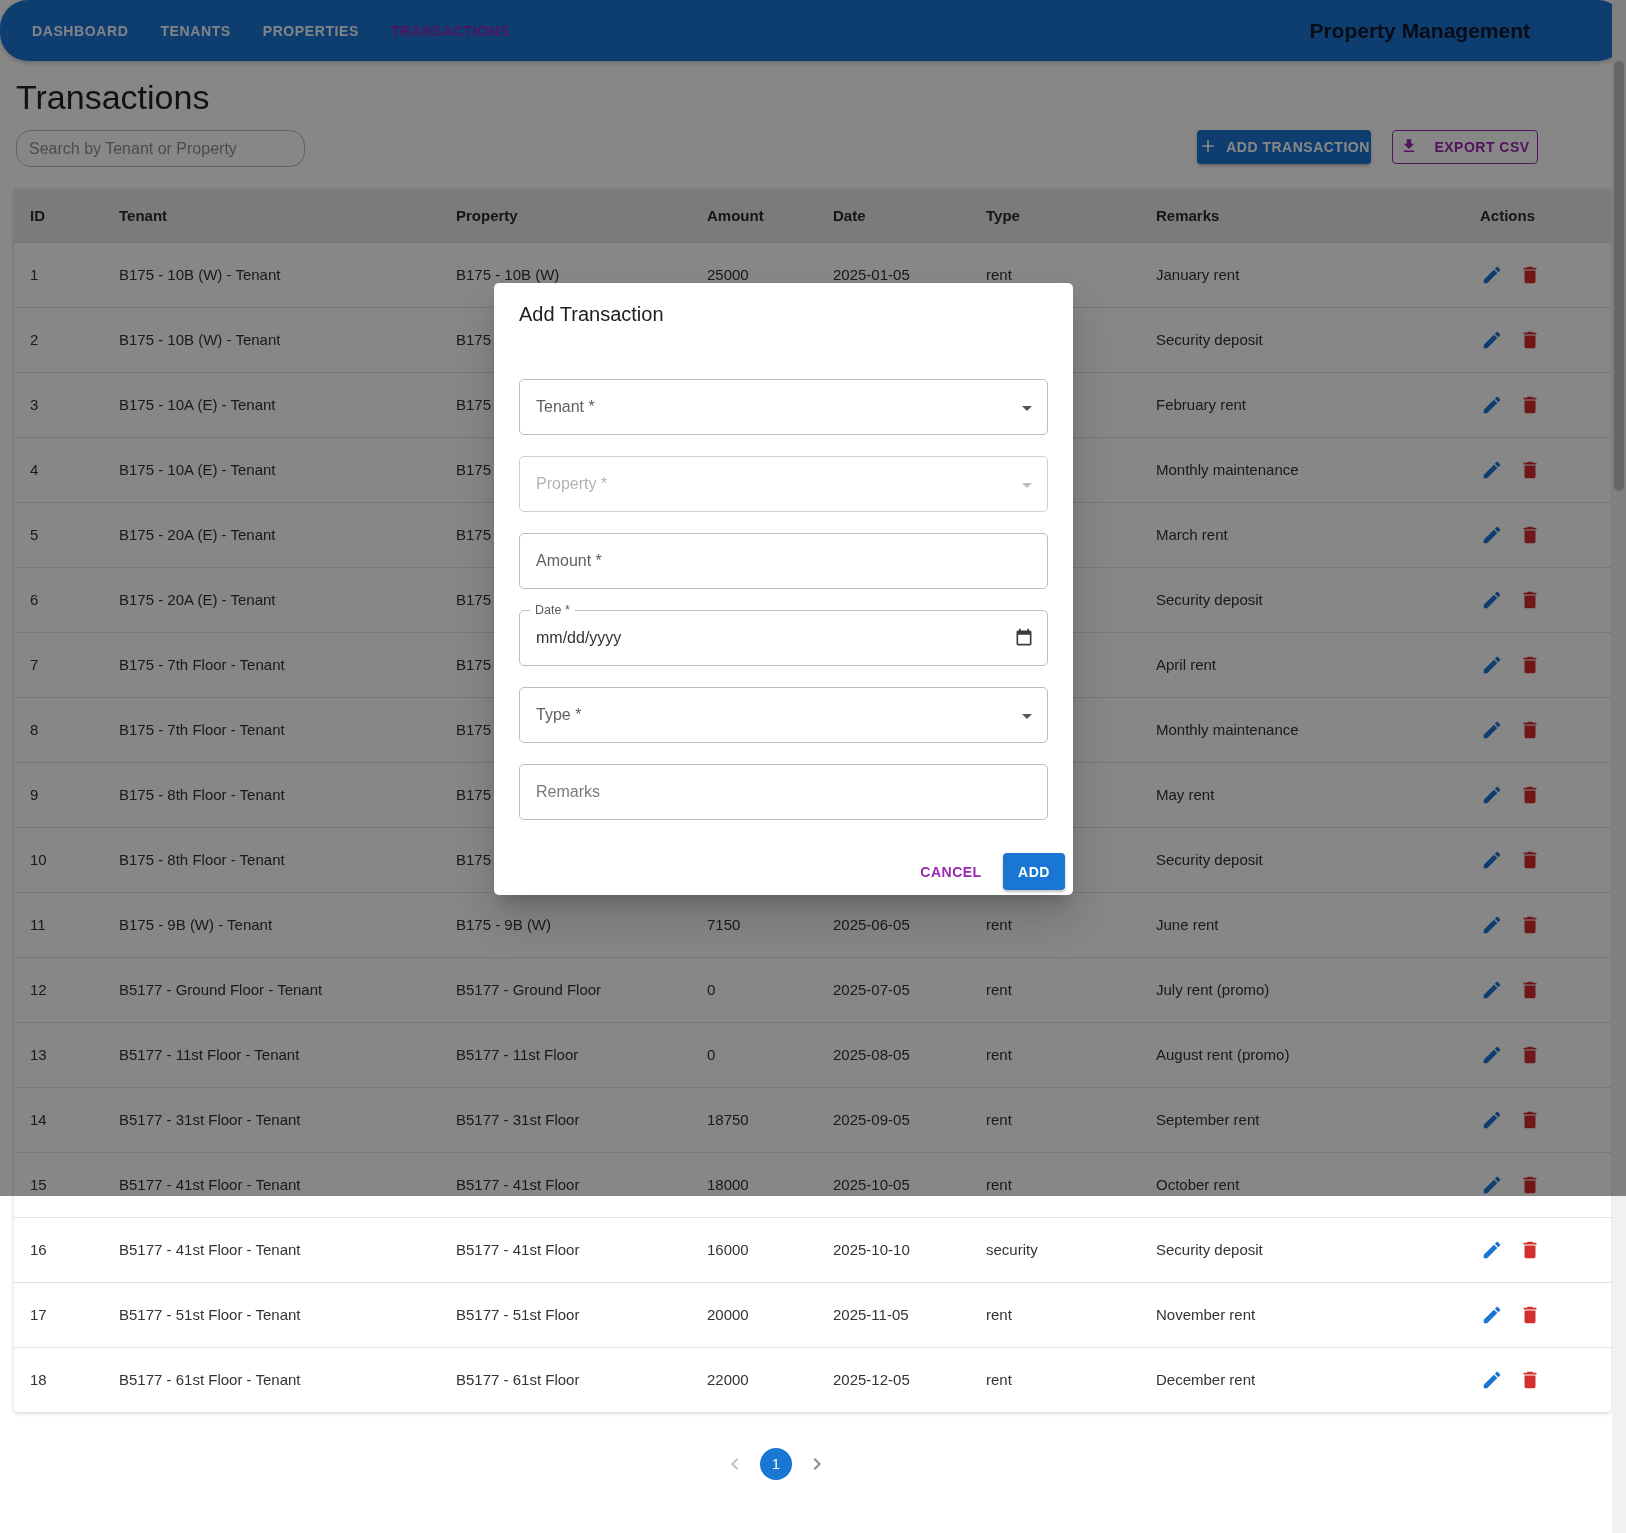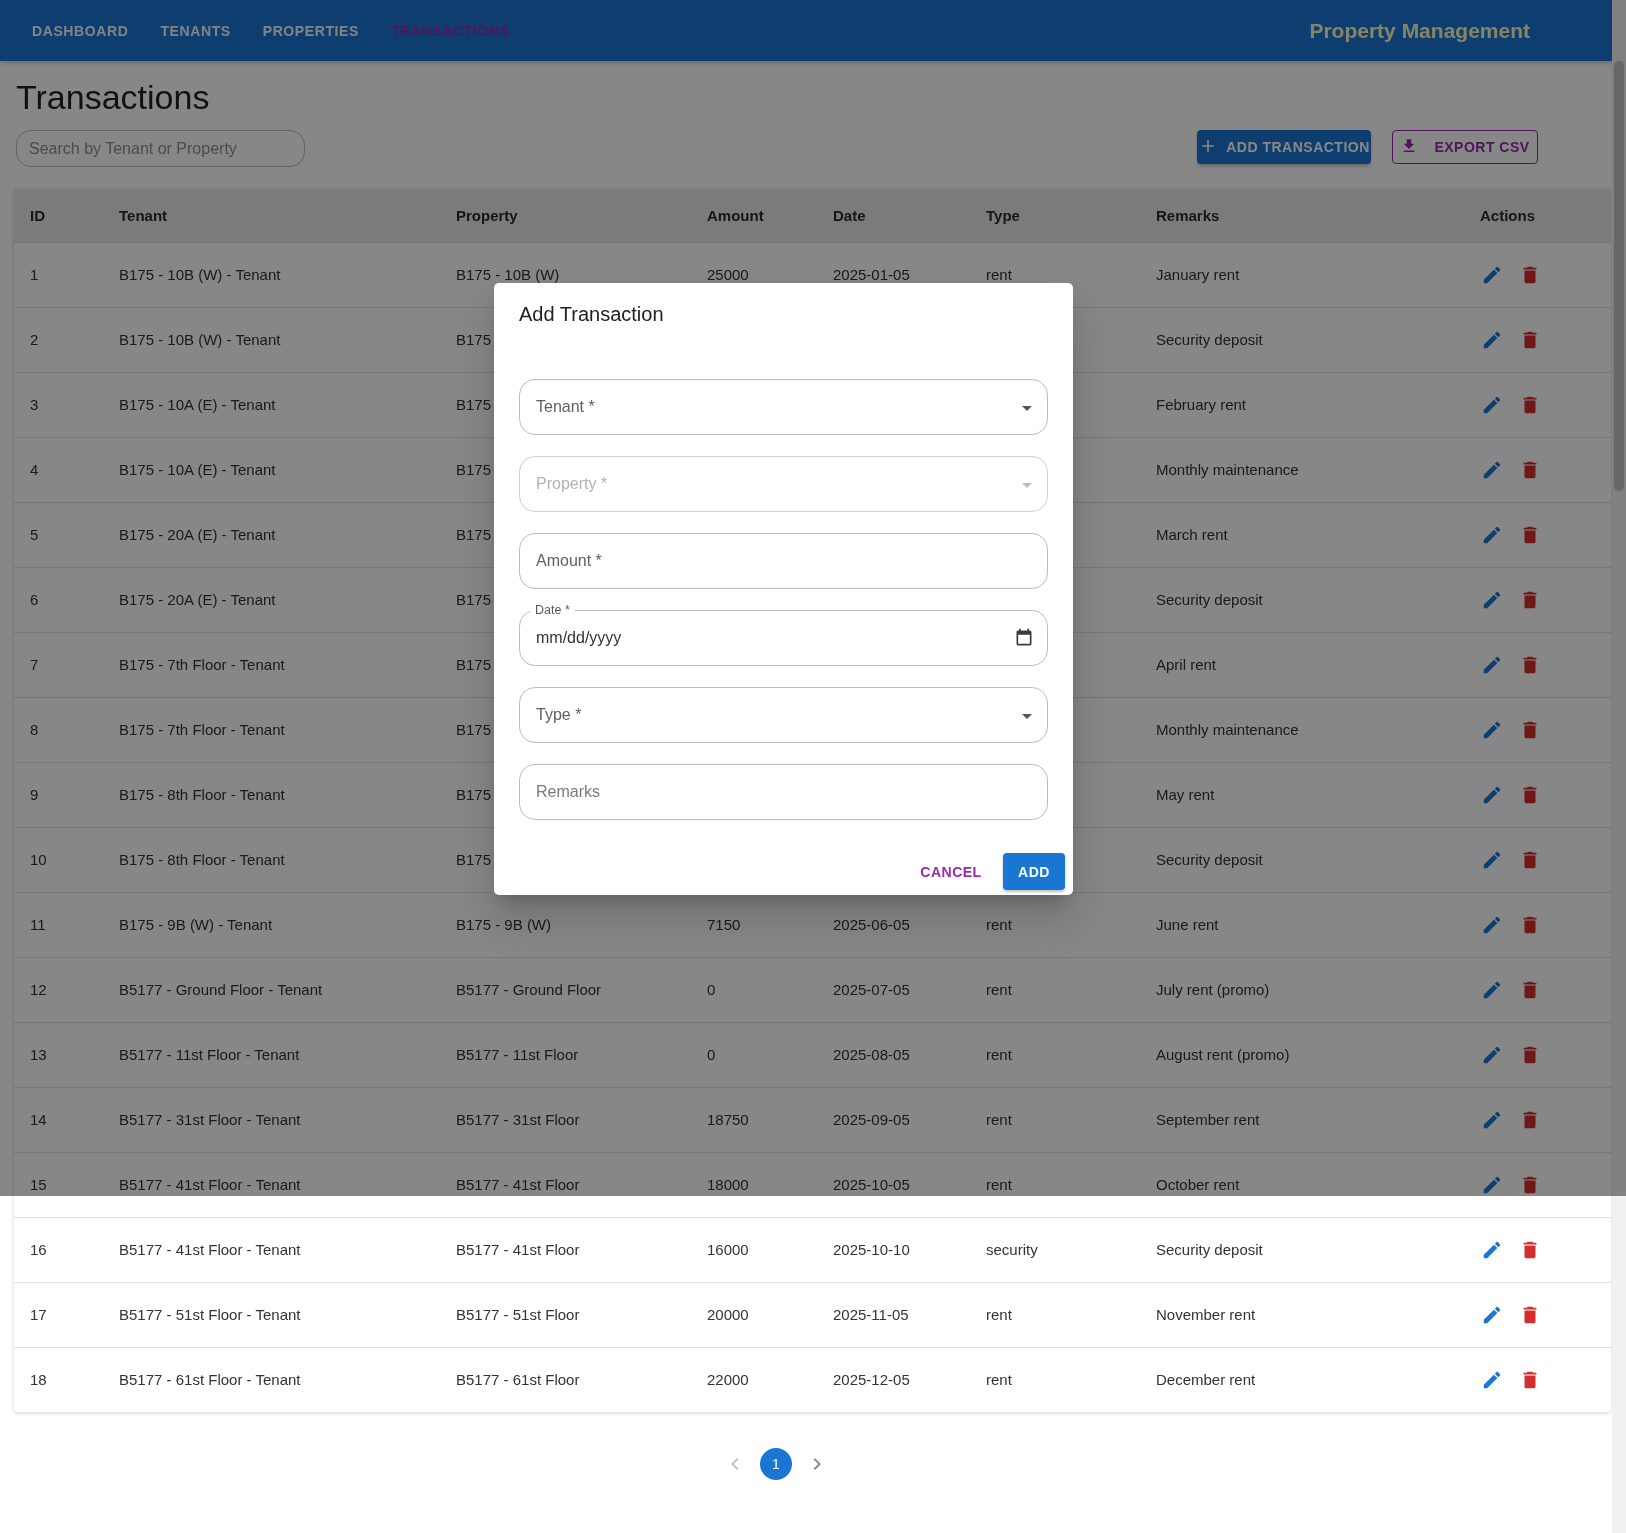--- a/index.html
+++ b/index.html
@@ -3,25 +3,25 @@
 <meta charset="utf-8">
 <style>
   * { box-sizing: border-box; margin: 0; padding: 0; }
   html,body { width:1626px; height:1533px; }
   body { font-family: "Liberation Sans", sans-serif; background:#fff; }
   .screen { position:relative; width:1626px; height:1533px; overflow:hidden; background:#fff; }
 
   
   .appbar { position:absolute; top:0; left:0; width:1626px; height:61px;
             background:var(--primary); display:flex; align-items:center;
-            padding-left:24px; box-shadow:0 2px 4px rgba(0,0,0,.2); }
+            padding-left:24px; box-shadow:0 2px 4px rgba(0,0,0,.2);border-radius:28px; }
   .nav-link { color:rgba(255,255,255,.95); font-size:14px; font-weight:700;
               letter-spacing:.6px; padding:8px 8px; margin-right:16px; cursor:pointer; }
   .nav-link.active { color:var(--secondary); }
-  .appbar-title { position:absolute; right:96px; color:#fef9c3; font-size:21px; font-weight:700; }
+  .appbar-title { position:absolute; right:96px; color:#0f172a; font-size:21px; font-weight:700; }
 
   
   .page-title { position:absolute; left:16px; top:78px; font-size:34px; font-weight:400;
                 color:rgba(0,0,0,.87); }
   .search-box { position:absolute; left:16px; top:130px; width:289px; height:37px;
                 border:1px solid #b9b9b9; border-radius:15px; background:#fff;
                 font-size:16px; color:#444; padding:0 12px; outline:none;
                 font-family:"Liberation Sans", sans-serif;}
   .search-box::placeholder { color:#8e8e8e; }
 
@@ -68,21 +68,21 @@
   .backdrop { position:absolute; top:0; left:0; width:1626px; height:1196px;
               background:rgba(0,0,0,.47); z-index:10; }
 
   
   .modal { position:absolute; left:494px; top:283px; width:579px; height:612px;
            background:#fff; border-radius:5px; z-index:20;
            box-shadow:0 11px 15px -7px rgba(0,0,0,.2), 0 24px 38px 3px rgba(0,0,0,.14); }
   .modal-title { position:absolute; left:25px; top:20px; font-size:20px; font-weight:500;
                  color:#212121; }
   .field { position:absolute; left:25px; width:529px; height:56px;
-           border:1px solid #bdbdbd; border-radius:16px; background:#fff;
+           border:1px solid #bdbdbd; border-radius:5px; background:#fff;
            display:flex; align-items:center; padding:0 16px; font-size:16px; cursor:text; }
   .field.select { cursor:pointer; }
   .field .lbl { color:#5f5f5f; }
   .field.disabled { border-color:#cfcfcf; }
   .field.disabled .lbl { color:#b3b3b3; }
   .field .placeholder-lbl { color:#7a7a7a; }
   .field .value { color:#333; }
   .arrow { position:absolute; right:8px; top:16px; }
   .notch-label { position:absolute; top:-8px; left:10px; background:#fff; padding:0 5px;
                  font-size:12.5px; color:#5a5a5a; }

